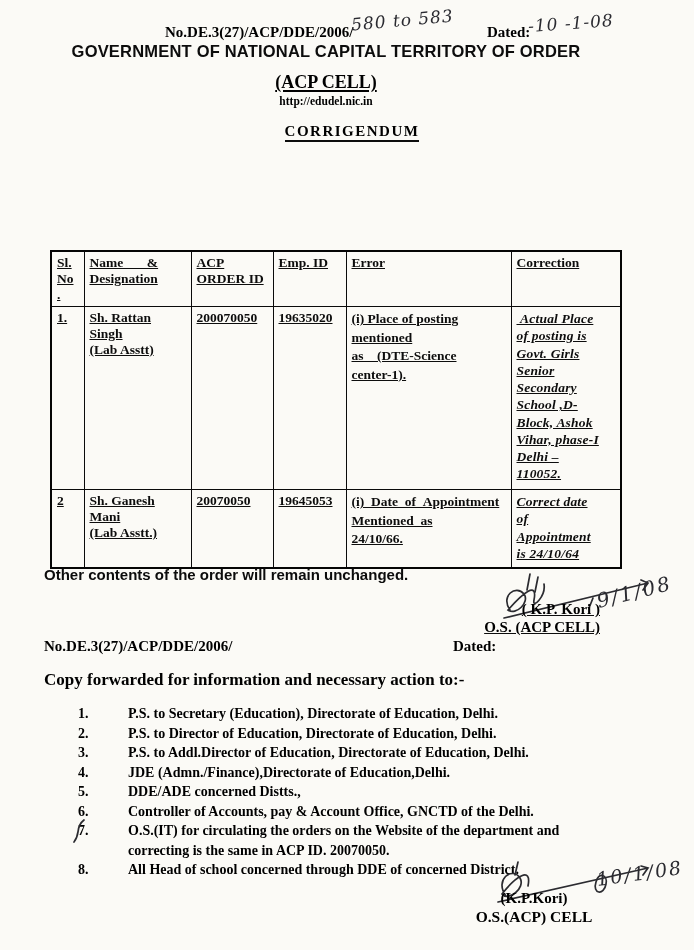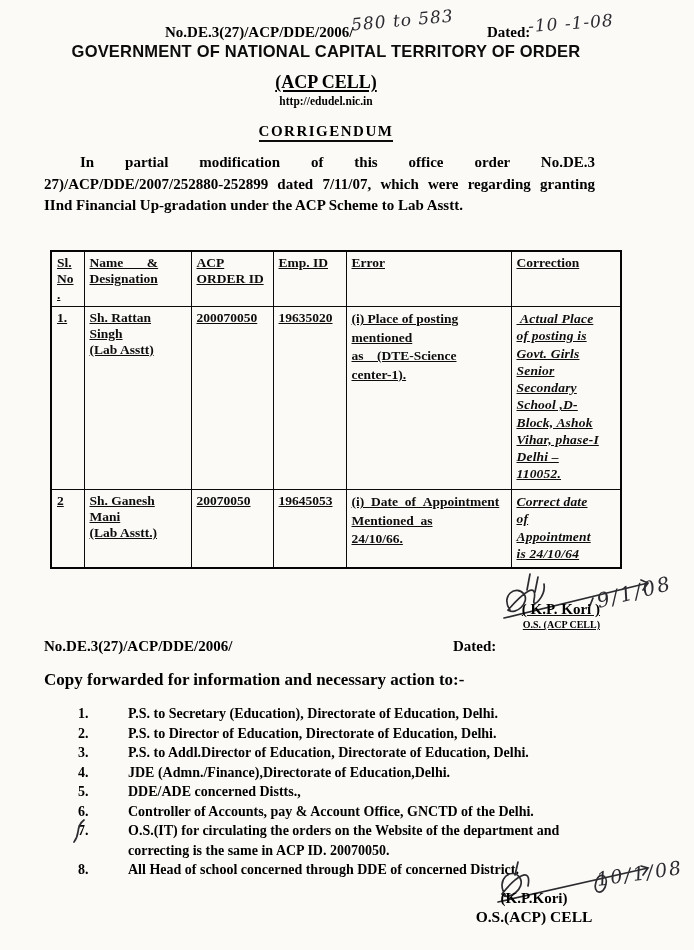--- a/index.html
+++ b/index.html
@@ -19,21 +19,21 @@
   
   #ref-no-top{top:24px;left:165px;font-size:15px;}
   #hw-range{top:10px;left:351px;font-size:17px;transform:rotate(-5deg);}
   #dated-top{top:24px;left:487px;font-size:15px;}
   #hw-date-top{top:13px;left:528px;font-size:17px;transform:rotate(-4deg);}
   #head-block{top:42px;left:0;width:652px;text-align:center;}
   #head-govt{font-size:16.5px;letter-spacing:.2px;}
   #head-dir{font-size:16px;margin-top:1px;}
   #head-cell{font-size:18px;margin-top:11px;text-decoration:underline;text-underline-offset:2px;text-decoration-thickness:2px;}
   #head-url{font-size:11.5px;margin-top:2px;}
-  #title{top:122px;left:0;width:652px;text-align:center;}
+  #title{top:122px;left:0;width:652px;text-align:center;padding-left:26px;}
   #title span{font-size:15px;letter-spacing:1.5px;border-bottom:2px solid #0d0d0d;padding-bottom:1px;}
   
   #intro{top:152px;left:44px;width:551px;font-size:15px;line-height:21.5px;}
   .just{text-align:justify;text-align-last:justify;}
   #intro .l1{text-indent:36px;}
   
   #corr-table{top:250px;left:50px;width:570px;border-collapse:collapse;table-layout:fixed;}
   #corr-table th,#corr-table td{
     border:1.5px solid #0a0a0a;vertical-align:top;padding:3px 5px;
     font-family:"Liberation Serif",serif;font-weight:bold;font-size:13.5px;
@@ -42,21 +42,21 @@
   #corr-table{border:2px solid #050505;text-decoration:underline;}
   tr.hdr{height:37px;} tr.r1{height:183px;} tr.r2{height:78px;}
   td.sl{text-align:center;padding-left:2px;}
   td.err{text-align:center;font-size:13px;line-height:1.38;padding-top:4px;}
   td.corr{font-weight:normal;font-style:italic;font-size:16px;line-height:1.28;
     font-family:"Liberation Serif",serif;padding:4px 2px 0 6px;letter-spacing:.2px;}
   
   #closing-note{top:566px;left:44px;font-size:15px;}
   #sig-mid{top:601px;left:468px;width:132px;text-align:right;text-decoration:underline;}
   #sig-mid .nm{font-size:15px;}
-  #sig-mid .ds{font-size:10px;margin-top:1px;white-space:nowrap;}
+  #sig-mid .ds{font-size:15px;margin-top:1px;white-space:nowrap;}
   #sig-mid-scribble{top:568px;left:492px;}
   #hw-date-mid{top:580px;left:596px;font-size:20px;transform:rotate(-14deg);letter-spacing:2px;}
   #ref-no-bot{top:638px;left:44px;font-size:15px;}
   #dated-bot{top:638px;left:453px;font-size:15px;}
   #copy-head{top:670px;left:44px;font-size:17px;}
   #cc-list{top:704px;left:78px;line-height:19.5px;font-size:14px;}
   .cc-row{display:flex;align-items:flex-start;}
   .cc-num{width:50px;flex:0 0 50px;position:relative;}
   .cc-text{width:482px;}
   #tick7{position:absolute;left:-8px;top:-3px;}
@@ -81,25 +81,20 @@
   <div id="head-block" class="abs">
     <div id="head-govt" class="sans-b">GOVERNMENT OF NATIONAL CAPITAL TERRITORY OF ORDER</div>
     <div id="head-cell" class="sb">(ACP CELL)</div>
     <div id="head-url" class="sb">http://edudel.nic.in</div>
   </div>
 
   <div id="title" class="abs">
     <span class="sb">CORRIGENDUM</span>
   </div>
 
-  <div id="intro" class="abs sb">
-    <div class="l1 just">In partial modification of this office order No.DE.3</div>
-    <div class="just">27)/ACP/DDE/2007/252880-252899 dated 7/11/07, which were regarding granting</div>
-    <div>IInd Financial Up-gradation under the ACP Scheme to Lab Asstt.</div>
-  </div>
 
   <table id="corr-table" class="abs">
     <colgroup>
       <col style="width:33px">
         <col style="width:107px">
         <col style="width:82px">
       <col style="width:73px">
         <col style="width:165px">
         <col style="width:110px">
     </colgroup>
@@ -146,20 +141,21 @@
 Mentioned&nbsp;&nbsp;as
 24/10/66.</td>
         <td class="pre corr">Correct date
 of
 Appointment
 is 24/10/64</td>
       </tr>
     </tbody>
   </table>
 
+  <div id="closing-note" class="abs sans-b">Other contents of the order will remain unchanged.</div>
 
   <svg id="sig-mid-scribble" class="abs" width="190" height="52" viewBox="0 0 190 52">
     <path class="stroke" d="M18,42 C8,28 24,16 32,26 C38,34 24,48 16,42 C30,26 46,12 42,32 C40,42 54,28 52,16"></path>
     <path class="stroke" d="M38,6 L35,22 M46,9 L43,24"></path>
     <path class="stroke" d="M12,50 L156,15 M149,12 L156,15 L151,22"></path>
     <path class="stroke" d="M101,30 L97,40"></path>
   </svg>
   <div id="hw-date-mid" class="abs hw">9/1/08</div>
   <div id="sig-mid" class="abs">
     <div class="nm sb">( K.P. Kori )</div>

